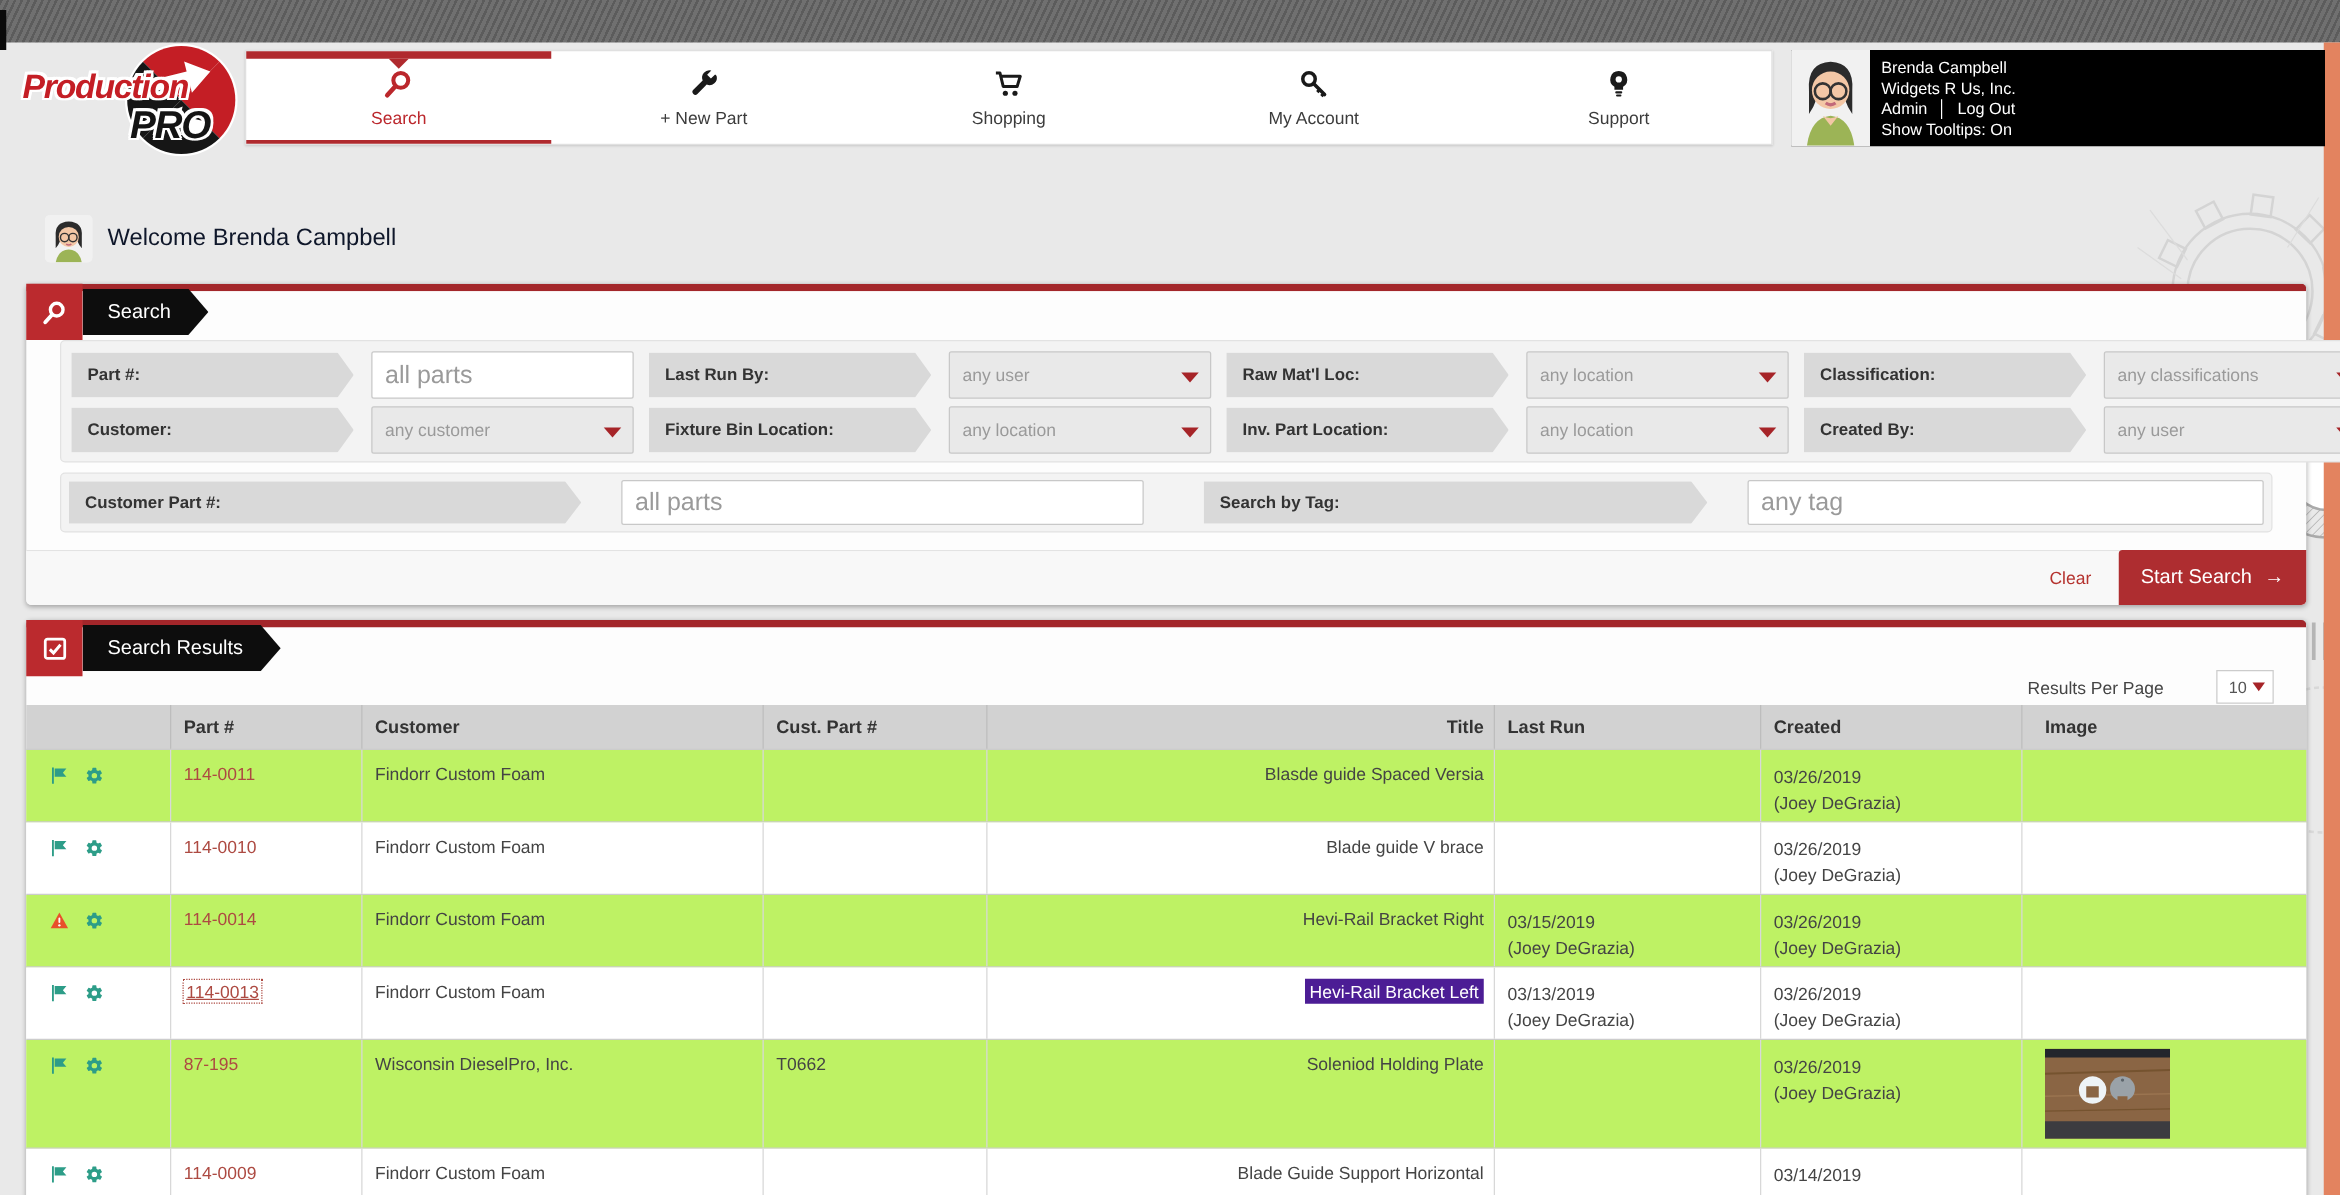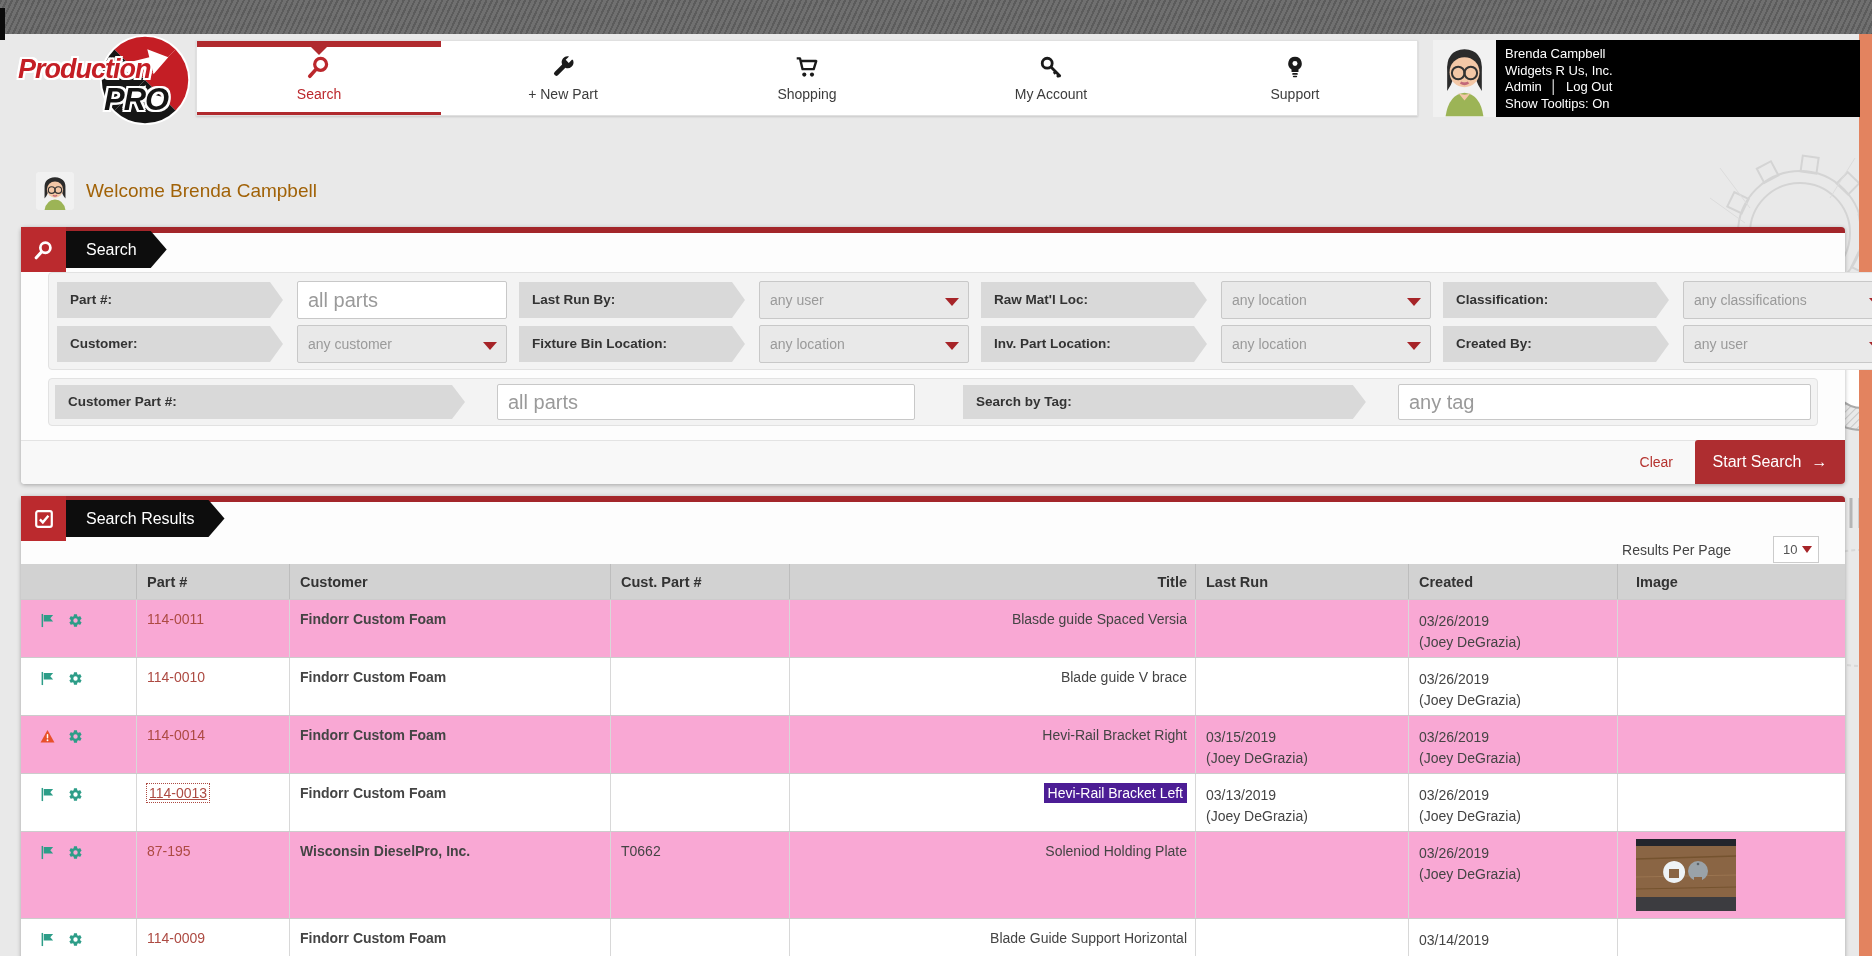--- a/index.html
+++ b/index.html
@@ -43,21 +43,21 @@
   .user-panel { position:absolute; left:1433px; top:40px; width:427px; height:77px; background:#000;
     display:flex; z-index:2; }
   .user-avatar { width:63px; height:77px; background:#f1f1f1; flex:none; }
   .user-text { padding:6px 0 0 9px; color:#fff; font-size:13px; line-height:16.5px; }
   .user-row a { color:#fff; text-decoration:none; cursor:pointer; }
   .user-sep { display:inline-block; margin:0 8px; color:#fff; }
 
   
   .welcome { position:absolute; left:36px; top:172px; display:flex; align-items:center; gap:12px; z-index:2; }
   .welcome .w-avatar { width:38px; height:38px; border-radius:4px; overflow:hidden; background:#f1f1f1; }
-  .welcome .w-text { font-size:19px; color:#a16207; }
+  .welcome .w-text { font-size:19px; color:#0f172a; }
 
   
   .panel { position:absolute; left:21px; width:1824px; background:#fdfdfd; border-top:6px solid #a3262a;
     border-radius:4px; box-shadow:0 1px 4px rgba(0,0,0,.3); z-index:1; }
   .panel-head { position:absolute; top:-6px; left:0; display:flex; }
   .ph-square { width:45px; height:45px; background:#bb2a2e; display:flex; align-items:center; justify-content:center; }
   .ph-square svg { width:22px; height:22px; color:#fff; }
   .ph-tab { height:37px; margin-top:4px; background:#0d0d0d; color:#fff; font-size:16px;
     line-height:37px; padding:0 30px 0 20px;
     clip-path:polygon(0 0,calc(100% - 16px) 0,100% 50%,calc(100% - 16px) 100%,0 100%); }
@@ -104,30 +104,30 @@
     font-size:13px; color:#555; line-height:25px; padding-left:9px; cursor:pointer;margin-left:32px; }
   .per-page-select .caret { right:6px; top:9px; border-left-width:5px; border-right-width:5px; border-top-width:7px; }
 
   .rtable { position:absolute; left:0; top:62px; width:1824px; }
   .tr { display:flex; border-bottom:1px solid #ccc; }
   .thead { background:#d2d2d2; height:36px; }
   .thead .td { font-weight:bold; color:#333; font-size:14.5px; line-height:36px; padding-top:0;
     border-right:1px solid #bdbdbd; }
   .td { padding:11px 8px 0 10px; font-size:14px; color:#444; border-right:1px solid #d8d8d8; overflow:hidden; }
   .td:last-child { border-right:none; }
-  .row-odd { background:#f9a8d4; }
+  .row-odd { background:#bef264; }
   .row-even { background:#fff; }
   .r-norm { height:58px; }
   .r-tall { height:87px; }
   .c-icons { width:116px; flex:none; display:flex; gap:13px; padding-left:19px; align-items:flex-start; }
   .c-icons svg { width:15px; height:15px; margin-top:2px; cursor:pointer; flex:none; }
   .c-part { width:153px; flex:none; }
   .c-part a { color:#ad4a42; text-decoration:none; cursor:pointer; font-size:14px; }
   .c-part a.focused { text-decoration:underline; outline:1px dotted #ad4a42; padding:1px 2px; }
-  .c-cust { width:321px; flex:none;font-weight:bold; }
+  .c-cust { width:321px; flex:none; }
   .c-cpart { width:179px; flex:none; }
   .c-title { width:406px; flex:none;text-align:right; }
   .c-title .hl { background:#4c1d95; color:#fff; padding:2px 4px; }
   .c-lrun { width:213px; flex:none; line-height:21px; }
   .c-created { width:209px; flex:none; line-height:21px; }
   .c-img { width:227px; flex:none; padding-top:7px; padding-left:18px; }
   .thumb { width:100px; height:72px; cursor:pointer; display:block; }
 </style>
 </head>
 <body>

